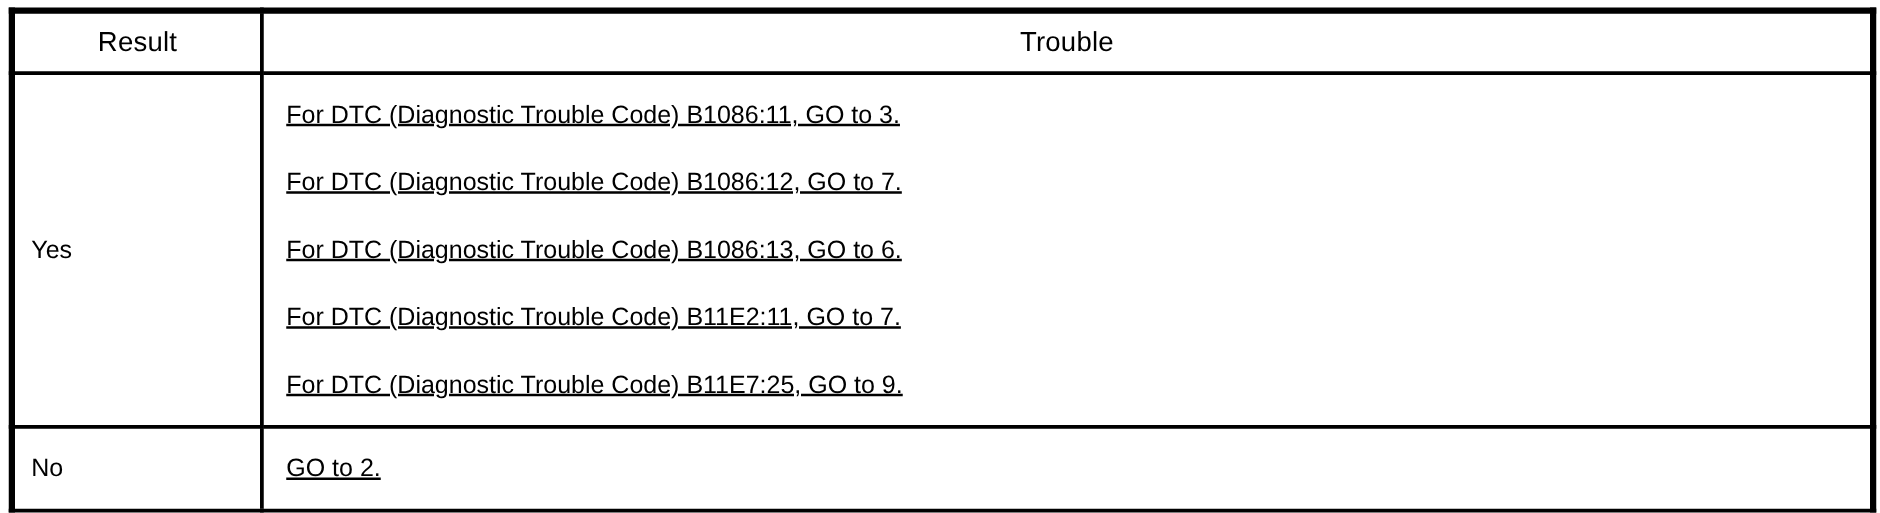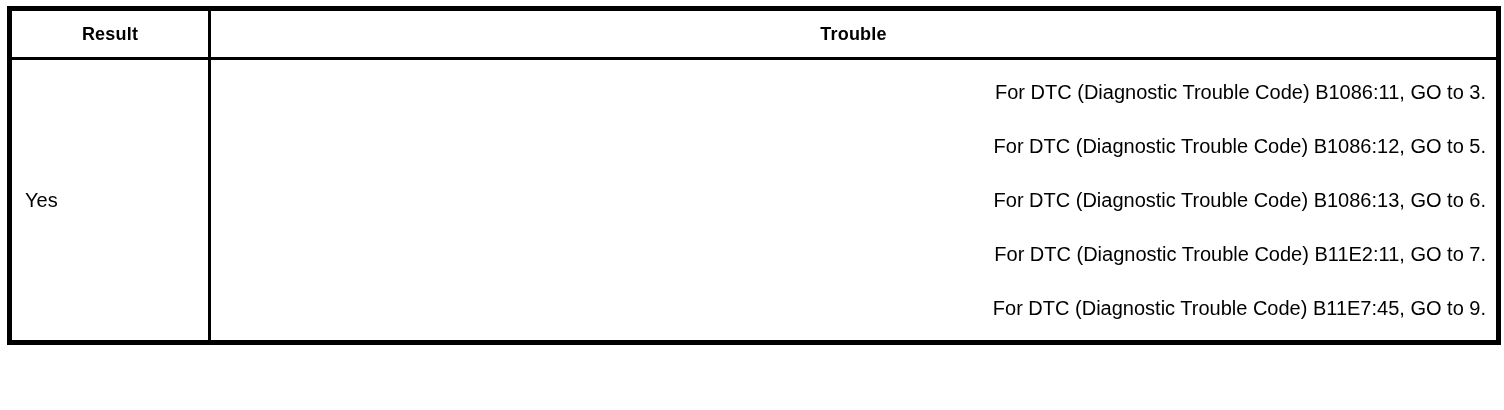--- a/index.html
+++ b/index.html
@@ -28,36 +28,37 @@
   table.result-action th,
   table.result-action td {
     border: 3px solid #000000;
     box-sizing: border-box;
     vertical-align: middle;
   }
   col.col-result { width: 200px; }
   col.col-action { width: 1289px; }
   th.hdr {
     height: 50px;
-    font-size: 18px;
-    font-weight: bold;
+    font-size: 22px;
+    font-weight: normal;
     letter-spacing: 0.2px;
     padding: 0;
   }
   td.result-cell {
     font-size: 20px;
     padding: 4px 10px 4px 13px;
     text-align: left;
     vertical-align: middle;
   }
   td.action-cell {
     font-size: 20px;
     padding: 5px 10px 5px 18px;
-    text-align: right;
+    text-align: left;
     vertical-align: middle;
+    text-decoration: underline;
   }
   td.action-cell p {
     margin: 0;
     padding: 0;
     line-height: 54px;
     white-space: nowrap;
   }
   tr.row-no td.result-cell,
   tr.row-no td.action-cell {
     height: 56px;
@@ -76,21 +77,27 @@
       <tr>
         <th class="hdr">Result</th>
         <th class="hdr">Trouble</th>
       </tr>
     </thead>
     <tbody>
       <tr class="row-yes">
         <td class="result-cell">Yes</td>
         <td class="action-cell">
           <p>For DTC (Diagnostic Trouble Code) B1086:11, GO to 3.</p>
-          <p>For DTC (Diagnostic Trouble Code) B1086:12, GO to 5.</p>
+          <p>For DTC (Diagnostic Trouble Code) B1086:12, GO to 7.</p>
           <p>For DTC (Diagnostic Trouble Code) B1086:13, GO to 6.</p>
           <p>For DTC (Diagnostic Trouble Code) B11E2:11, GO to 7.</p>
-          <p>For DTC (Diagnostic Trouble Code) B11E7:45, GO to 9.</p>
+          <p>For DTC (Diagnostic Trouble Code) B11E7:25, GO to 9.</p>
+        </td>
+      </tr>
+      <tr class="row-no">
+        <td class="result-cell">No</td>
+        <td class="action-cell">
+          <p>GO to 2.</p>
         </td>
       </tr>
     </tbody>
   </table>
 </div>
 
 </body></html>

